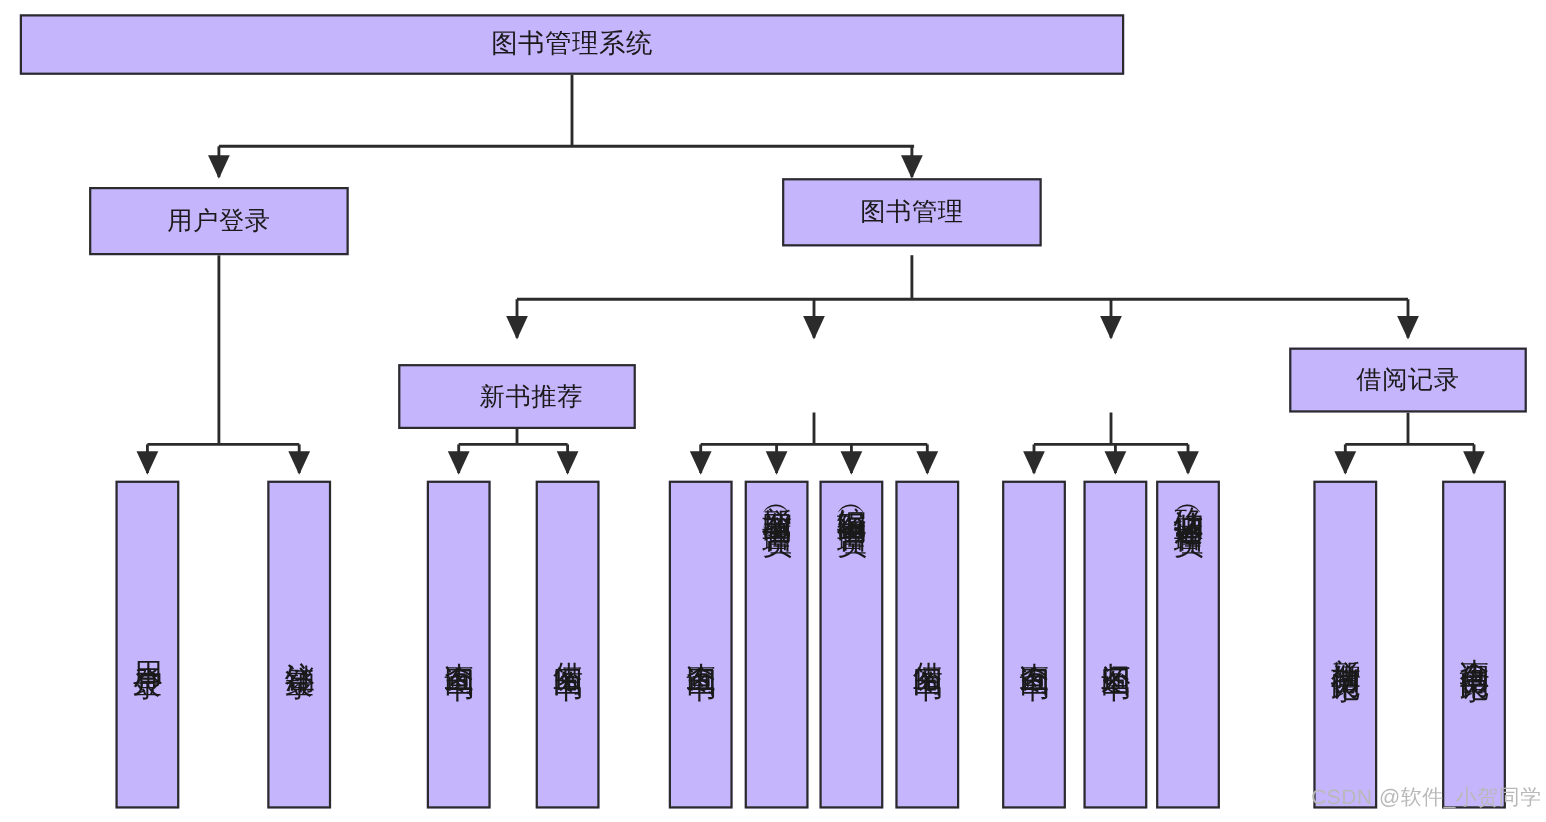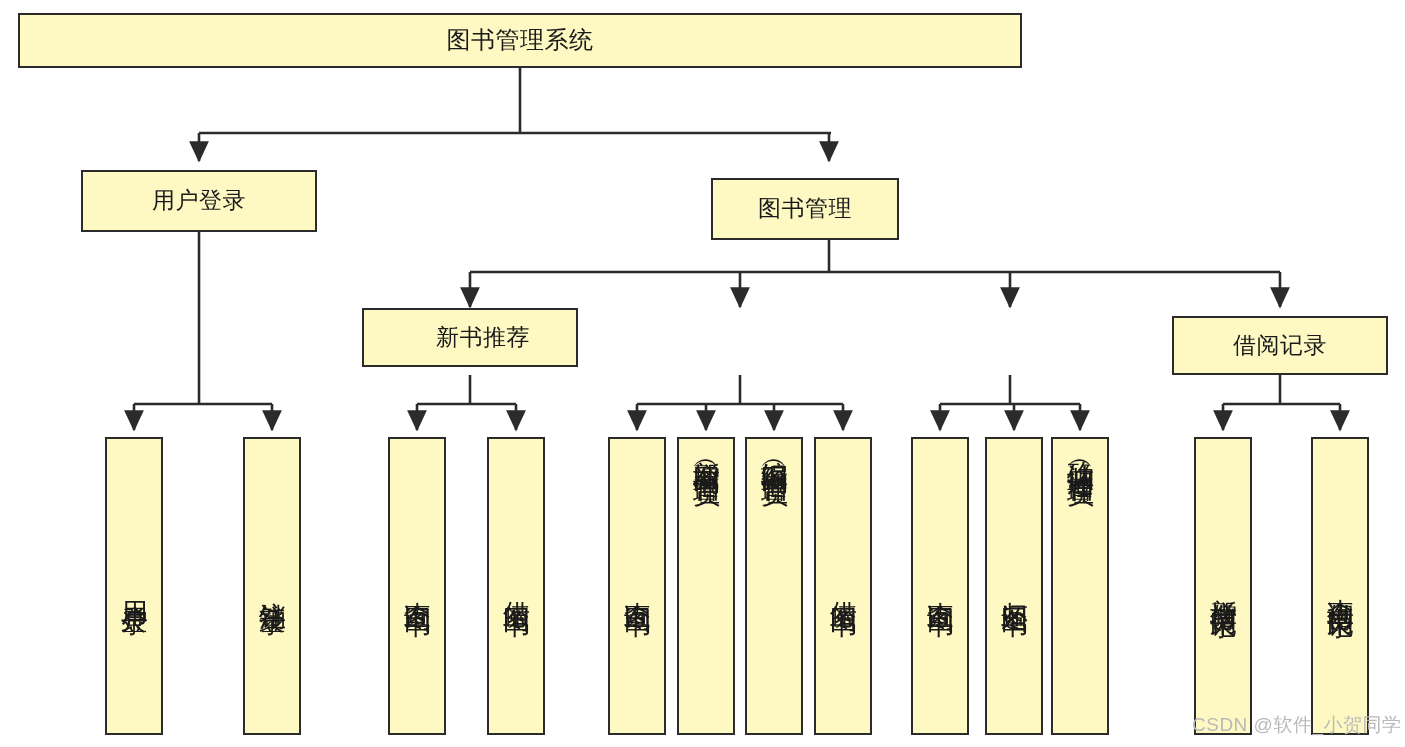--- a/index.html
+++ b/index.html
@@ -22,21 +22,21 @@
     left: 0;
     top: 0;
     width: 1405px;
     height: 747px;
     pointer-events: none;
   }
   .node {
     position: absolute;
     box-sizing: border-box;
     border: 2.5px solid #2b2b2b;
-    background: #fef9c3;
+    background: #c4b5fd;
     display: flex;
     align-items: center;
     justify-content: center;
     color: #1a1a1a;
     font-family: Liberation Serif, serif;
   }
   .node-label {
     display: block;
     text-align: center;
     line-height: 1.18;
@@ -132,25 +132,25 @@
     </g>
   </svg>
 
   <div class="node horiz root" style="left:18px; top:13px; width:1004px; height:55px;">
     <span class="node-label">图书管理系统</span>
   </div>
 
   <div class="node horiz" style="left:81px; top:170px; width:236px; height:62px;">
     <span class="node-label">用户登录</span>
   </div>
-  <div class="node horiz" style="left:711px; top:178px; width:188px; height:62px;">
+  <div class="node horiz" style="left:711px; top:162px; width:236px; height:62px;">
     <span class="node-label">图书管理</span>
   </div>
 
-  <div class="node horiz" style="left:362px; top:308px; width:216px; height:59px;padding-left:26px;">
+  <div class="node horiz" style="left:362px; top:331px; width:216px; height:59px;padding-left:26px;">
     <span class="node-label">新书推荐</span>
   </div>
   <div class="node horiz" style="left:1172px; top:316px; width:216px; height:59px;">
     <span class="node-label">借阅记录</span>
   </div>
 
   <div class="node vert centered" style="left:105px; top:437px; width:58px; height:298px;">
     <span class="node-label">用户登录</span>
   </div>
   <div class="node vert centered" style="left:243px; top:437px; width:58px; height:298px;">

